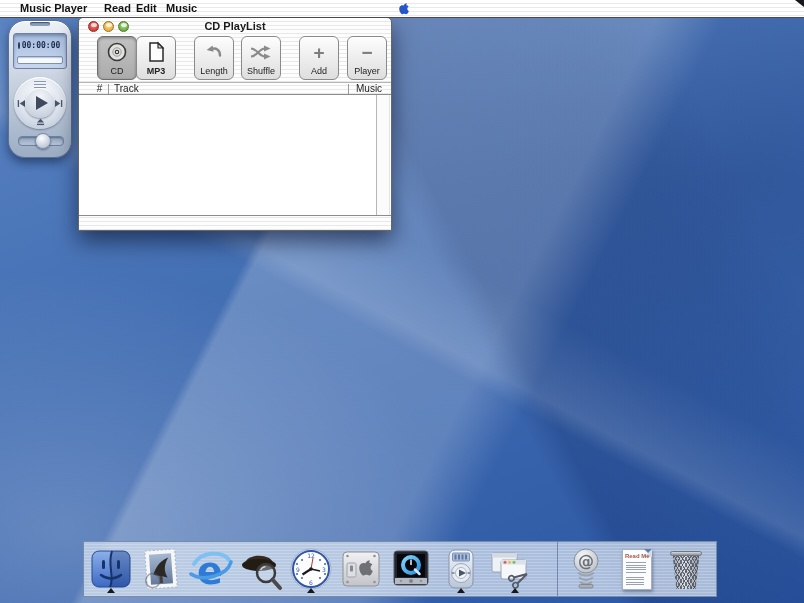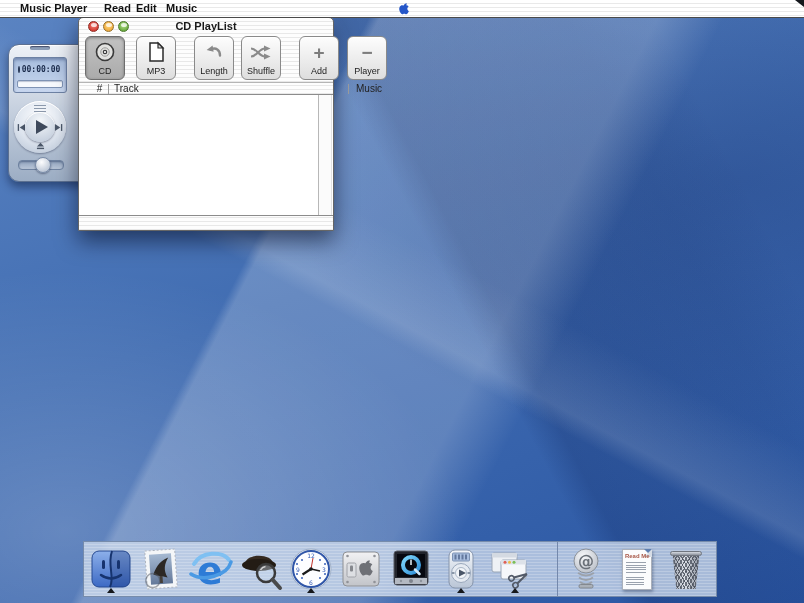--- a/index.html
+++ b/index.html
@@ -37,26 +37,25 @@
   .mb-file{left:100px;font-weight:bold;}
   .mb-edit{left:132px;font-weight:bold;color:#9b9b9b;}
   .mb-music{left:162px;font-weight:bold;}
   .mb-apple{position:absolute;left:397px;top:1px;width:14px;height:15px;}
   .mb-corner{
     position:absolute;right:0;top:0;width:0;height:0;
     border-left:9px solid transparent;border-top:7px solid #14171c;
   }
   
   .remote{
-    position:absolute;left:8px;top:44px;width:62px;height:136px;
-    border-radius:11px;border:1px solid #5c7090;
+    position:absolute;left:8px;top:20px;width:62px;height:136px;
+    border-radius:17px;border:1px solid #5c7090;
     background:linear-gradient(180deg,#eef2f7 0%,#c8d2e0 45%,#9cadc4 100%);
     box-shadow:inset 0 1px 0 rgba(255,255,255,.9), 0 5px 10px rgba(0,10,40,.45);
     z-index:30;
-    padding-left:32px;
   }
   .remote-slot{
     position:absolute;left:21px;top:1px;width:20px;height:4px;border-radius:2px;
     background:#8a9cb6;box-shadow:inset 0 1px 1px rgba(0,0,30,.5);
   }
   .lcd{
     position:absolute;left:4px;top:12px;width:52px;height:34px;border-radius:3px;
     border:1px solid #6d82a4;
     background:linear-gradient(180deg,#a7bddd,#c8d7ef);
     box-shadow:inset 0 2px 3px rgba(20,40,90,.35);
@@ -93,21 +92,21 @@
     background:linear-gradient(180deg,#8fa2bc,#b9c6d8);border:1px solid #6e82a0;
     box-shadow:inset 0 1px 2px rgba(10,30,70,.4);
   }
   .vol-knob{
     position:absolute;left:16px;top:-4px;width:14px;height:14px;border-radius:50%;
     background:radial-gradient(circle at 40% 30%,#fdfdfe,#b9c4d4 80%);
     border:1px solid #7a8ca8;box-shadow:0 1px 2px rgba(0,10,40,.4);cursor:grab;
   }
   
   .window{
-    position:absolute;left:78px;top:17px;width:256px;height:214px;
+    position:absolute;left:78px;top:17px;width:314px;height:214px;
     border:1px solid #666;border-radius:5px 5px 0 0;box-sizing:border-box;
     background:repeating-linear-gradient(180deg,#fdfdfd 0 3px,#e8e8e8 3px 4px);
     box-shadow:0 10px 22px rgba(0,5,25,.55);
     z-index:40;
   }
   .titlebar{position:absolute;left:0;top:0;width:100%;height:16px;border-radius:5px 5px 0 0;}
   .title{width:100%;text-align:center;font-size:11px;font-weight:bold;color:#1a1a1a;line-height:16px;}
   .tl{position:absolute;top:3px;width:11px;height:11px;border-radius:50%;box-sizing:border-box;cursor:pointer;}
   .tl::after{content:"";position:absolute;left:2px;top:1px;width:6px;height:4px;border-radius:50%;background:rgba(255,255,255,.75);}
   .tl-close{left:9px;background:radial-gradient(circle at 50% 40%,#f0837a,#d4382e 75%);border:1px solid #8e2d26;}
@@ -118,21 +117,21 @@
     position:absolute;top:2px;width:40px;height:44px;border-radius:6px;box-sizing:border-box;
     border:1px solid #8a8a8a;background:linear-gradient(180deg,#fdfdfd,#dedede);
     box-shadow:inset 0 1px 0 #fff;cursor:pointer;
   }
   .tbtn .tb-icon{position:absolute;left:0;top:3px;width:100%;height:24px;display:flex;align-items:center;justify-content:center;}
   .tbtn .tb-label{position:absolute;left:0;bottom:3px;width:100%;text-align:center;font-size:9px;color:#222;}
   .tbtn.selected{
     background:linear-gradient(180deg,#c2c2c2,#ababab);
     border-color:#6e6e6e;box-shadow:inset 0 1px 3px rgba(0,0,0,.35);
   }
-  .tb-cd{left:6px;} .tb-mp3{left:57px;} .tb-revert{left:115px;}
+  .tb-cd{left:18px;} .tb-mp3{left:57px;font-weight:bold;} .tb-revert{left:115px;}
   .tb-shuffle{left:162px;} .tb-add{left:220px;} .tb-remove{left:268px;}
   .pm-glyph{font-size:19px;color:#7d7d7d;line-height:19px;font-weight:bold;}
   
   .lheader{
     position:absolute;left:0;top:64px;width:100%;height:13px;box-sizing:border-box;
     border-top:1px solid #b5b5b5;border-bottom:1px solid #8c8c8c;
     font-size:10px;color:#222;
   }
   .lheader .hcell{position:absolute;top:0;line-height:12px;}
   .hc-num{left:12px;width:17px;text-align:center;}

